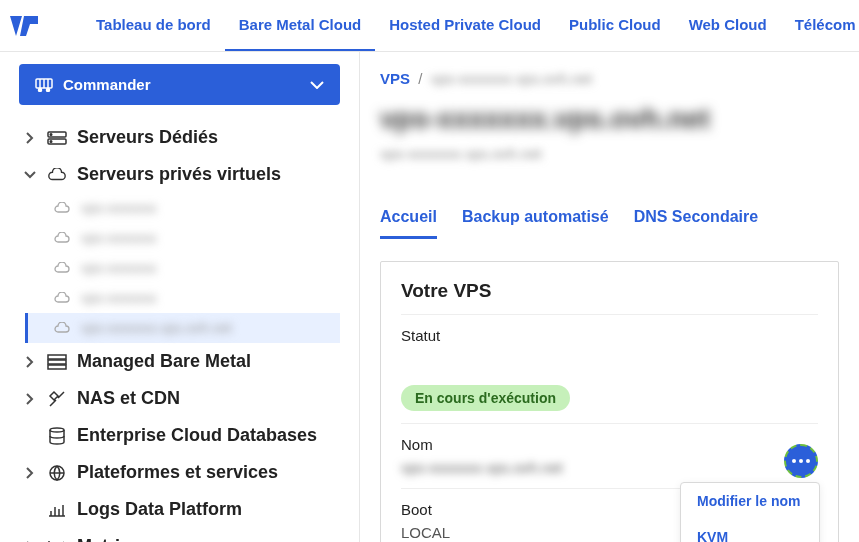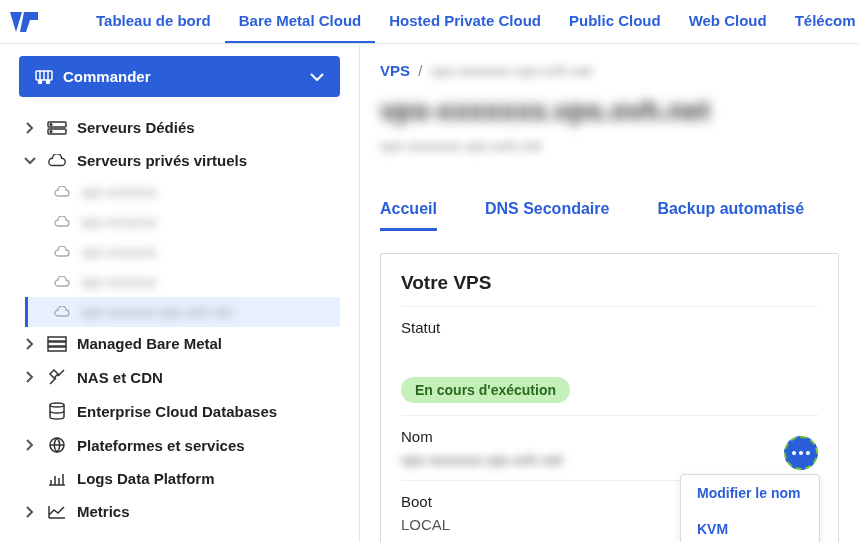--- a/index.html
+++ b/index.html
@@ -1,42 +1,42 @@
 <!DOCTYPE html>
 <html><head>
 <meta charset="utf-8">
 <style>
 * { margin: 0; padding: 0; box-sizing: border-box; }
 body { font-family: -apple-system, BlinkMacSystemFont, "Segoe UI", Arial, sans-serif; font-size: 14px; color: #222; width: 859px; height: 542px; overflow: hidden; background: #fff; }
-.topbar { display: flex; align-items: center; height: 44px; border-bottom: 1px solid #e6e6e6; padding: 0 8px; }
+.topbar { display: flex; align-items: center; height: 52px; border-bottom: 1px solid #e6e6e6; padding: 0 8px; }
 .logo { width: 36px; height: 36px; margin-right: 40px; display: flex; align-items: center; justify-content: center; }
 .topnav { display: flex; height: 100%; }
 .topnav-item { display: flex; align-items: center; padding: 0 14px; color: #2b5fd9; font-weight: 700; font-size: 15px; cursor: pointer; border-bottom: 2px solid transparent; white-space: nowrap; }
 .topnav-item.active { border-bottom: 2px solid #2b5fd9; }
 .layout { display: flex; height: calc(542px - 44px); }
 .sidebar { width: 360px; border-right: 1px solid #e6e6e6; padding: 12px 19px; overflow: hidden; }
 .order-btn { background: #2b5fd9; color: #fff; border-radius: 4px; padding: 12px 16px; display: flex; align-items: center; justify-content: space-between; cursor: pointer; font-weight: 600; font-size: 15px; }
 .order-btn .left { display: flex; align-items: center; gap: 10px; }
 .tree { margin-top: 14px; }
-.tree-item { display: flex; align-items: center; gap: 10px; padding: 8px 4px; font-weight: 700; font-size: 15px; cursor: pointer; color: #222; }
+.tree-item { display: flex; align-items: center; gap: 10px; padding: 8px 4px; font-weight: 700; font-size: 18px; cursor: pointer; color: #222; }
 .tree-item .chev { width: 14px; display: flex; justify-content: center; color: #555; }
 .tree-item .icon { width: 20px; display: flex; justify-content: center; color: #333; }
 .subtree { margin-left: 4px; border-left: 2px solid transparent; }
 .sub-item { display: flex; align-items: center; gap: 10px; padding: 7px 4px 7px 28px; color: #666; font-size: 14px; cursor: pointer; }
 .sub-item.selected { background: #e8f0ff; border-left: 3px solid #2b5fd9; padding-left: 25px; }
 .sub-item .cloud { color: #999; }
 .blur { filter: blur(4px); color: #999; }
 .main { flex: 1; padding: 18px 20px 0 20px; overflow: hidden; position: relative; }
 .breadcrumb { font-size: 15px; margin-bottom: 16px; }
 .breadcrumb a { color: #2b5fd9; font-weight: 700; text-decoration: none; }
 .breadcrumb .sep { color: #888; margin: 0 4px; }
 .breadcrumb .cur { color: #888; filter: blur(4px); }
 .page-title { font-size: 28px; font-weight: 800; color: #333; filter: blur(6px); }
 .page-sub { font-size: 15px; color: #888; margin-top: 10px; filter: blur(4px); }
-.tabs { display: flex; margin-top: 46px; gap: 48px; }
+.tabs { display: flex; margin-top: 46px; gap: 25px; }
 .tab { font-weight: 700; font-size: 16px; color: #2b5fd9; padding-bottom: 10px; cursor: pointer; border-bottom: 3px solid transparent; }
 .tab.active { border-bottom: 3px solid #2b5fd9; }
 .card { border: 1px solid #d9d9d9; border-radius: 2px; margin-top: 22px; padding: 18px 20px 0 20px; position: relative; }
 .card-title { font-size: 19px; font-weight: 800; margin-bottom: 12px; }
 .field { padding: 12px 0; border-top: 1px solid #eee; position: relative; }
 .field:first-of-type { border-top: 1px solid #eee; }
 .field-label { font-weight: 400; font-size: 15px; color: #222; margin-bottom: 6px; }
 .field-value { font-size: 15px; color: #555; }
 .status-pill { display: inline-block; background: #c6f0ba; color: #2b6b1f; font-weight: 700; padding: 5px 14px; border-radius: 14px; font-size: 14px; margin-top: 35px; }
 .dots-btn { position: absolute; right: 0px; top: 20px; width: 34px; height: 34px; border-radius: 50%; background: #2b5fd9; display: flex; align-items: center; justify-content: center; cursor: pointer; border: 2px dashed #6fbf3f; }
@@ -252,22 +252,22 @@
       <a href="#">VPS</a>
       <span class="sep">/</span>
       <span class="cur">vps-xxxxxxx.vps.ovh.net</span>
     </div>
 
     <div class="page-title">vps-xxxxxxx.vps.ovh.net</div>
     <div class="page-sub">vps-xxxxxxx.vps.ovh.net</div>
 
     <div class="tabs">
       <div class="tab active">Accueil</div>
+      <div class="tab">Backup automatisé</div>
       <div class="tab">DNS Secondaire</div>
-      <div class="tab">Backup automatisé</div>
     </div>
 
     <div class="card">
       <div class="card-title">Votre VPS</div>
 
       <div class="field">
         <div class="field-label">Statut</div>
         <span class="status-pill">En cours d'exécution</span>
       </div>
 

